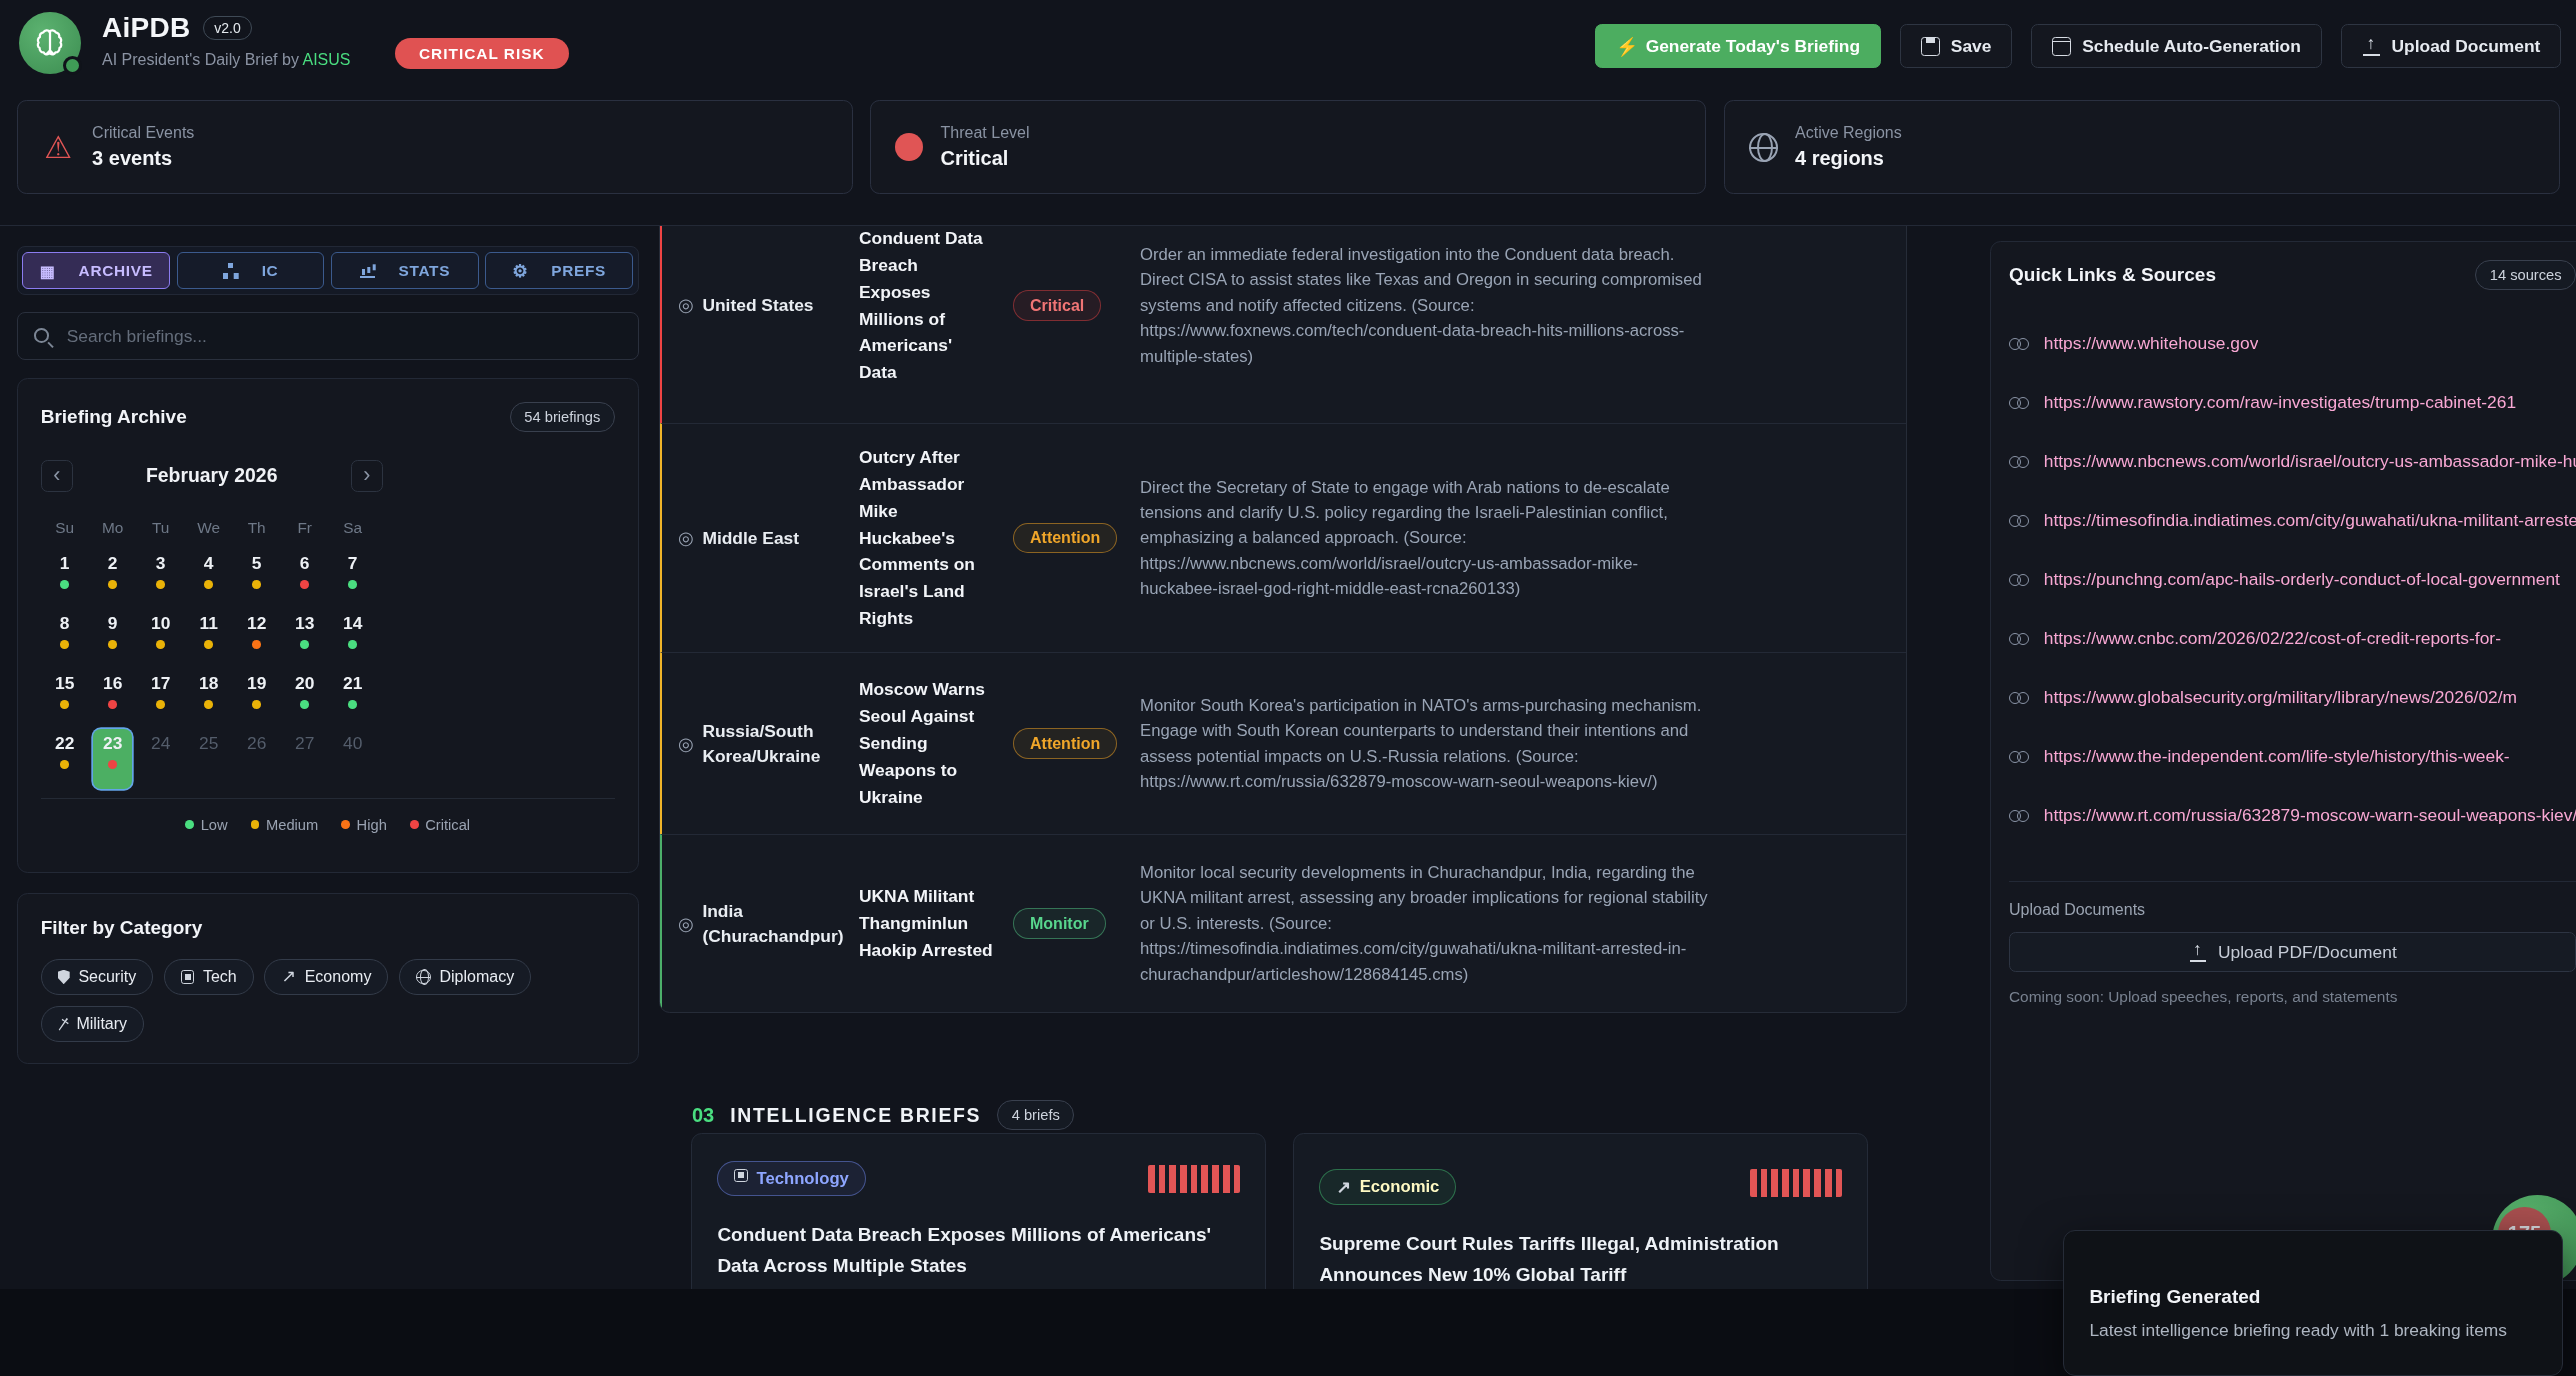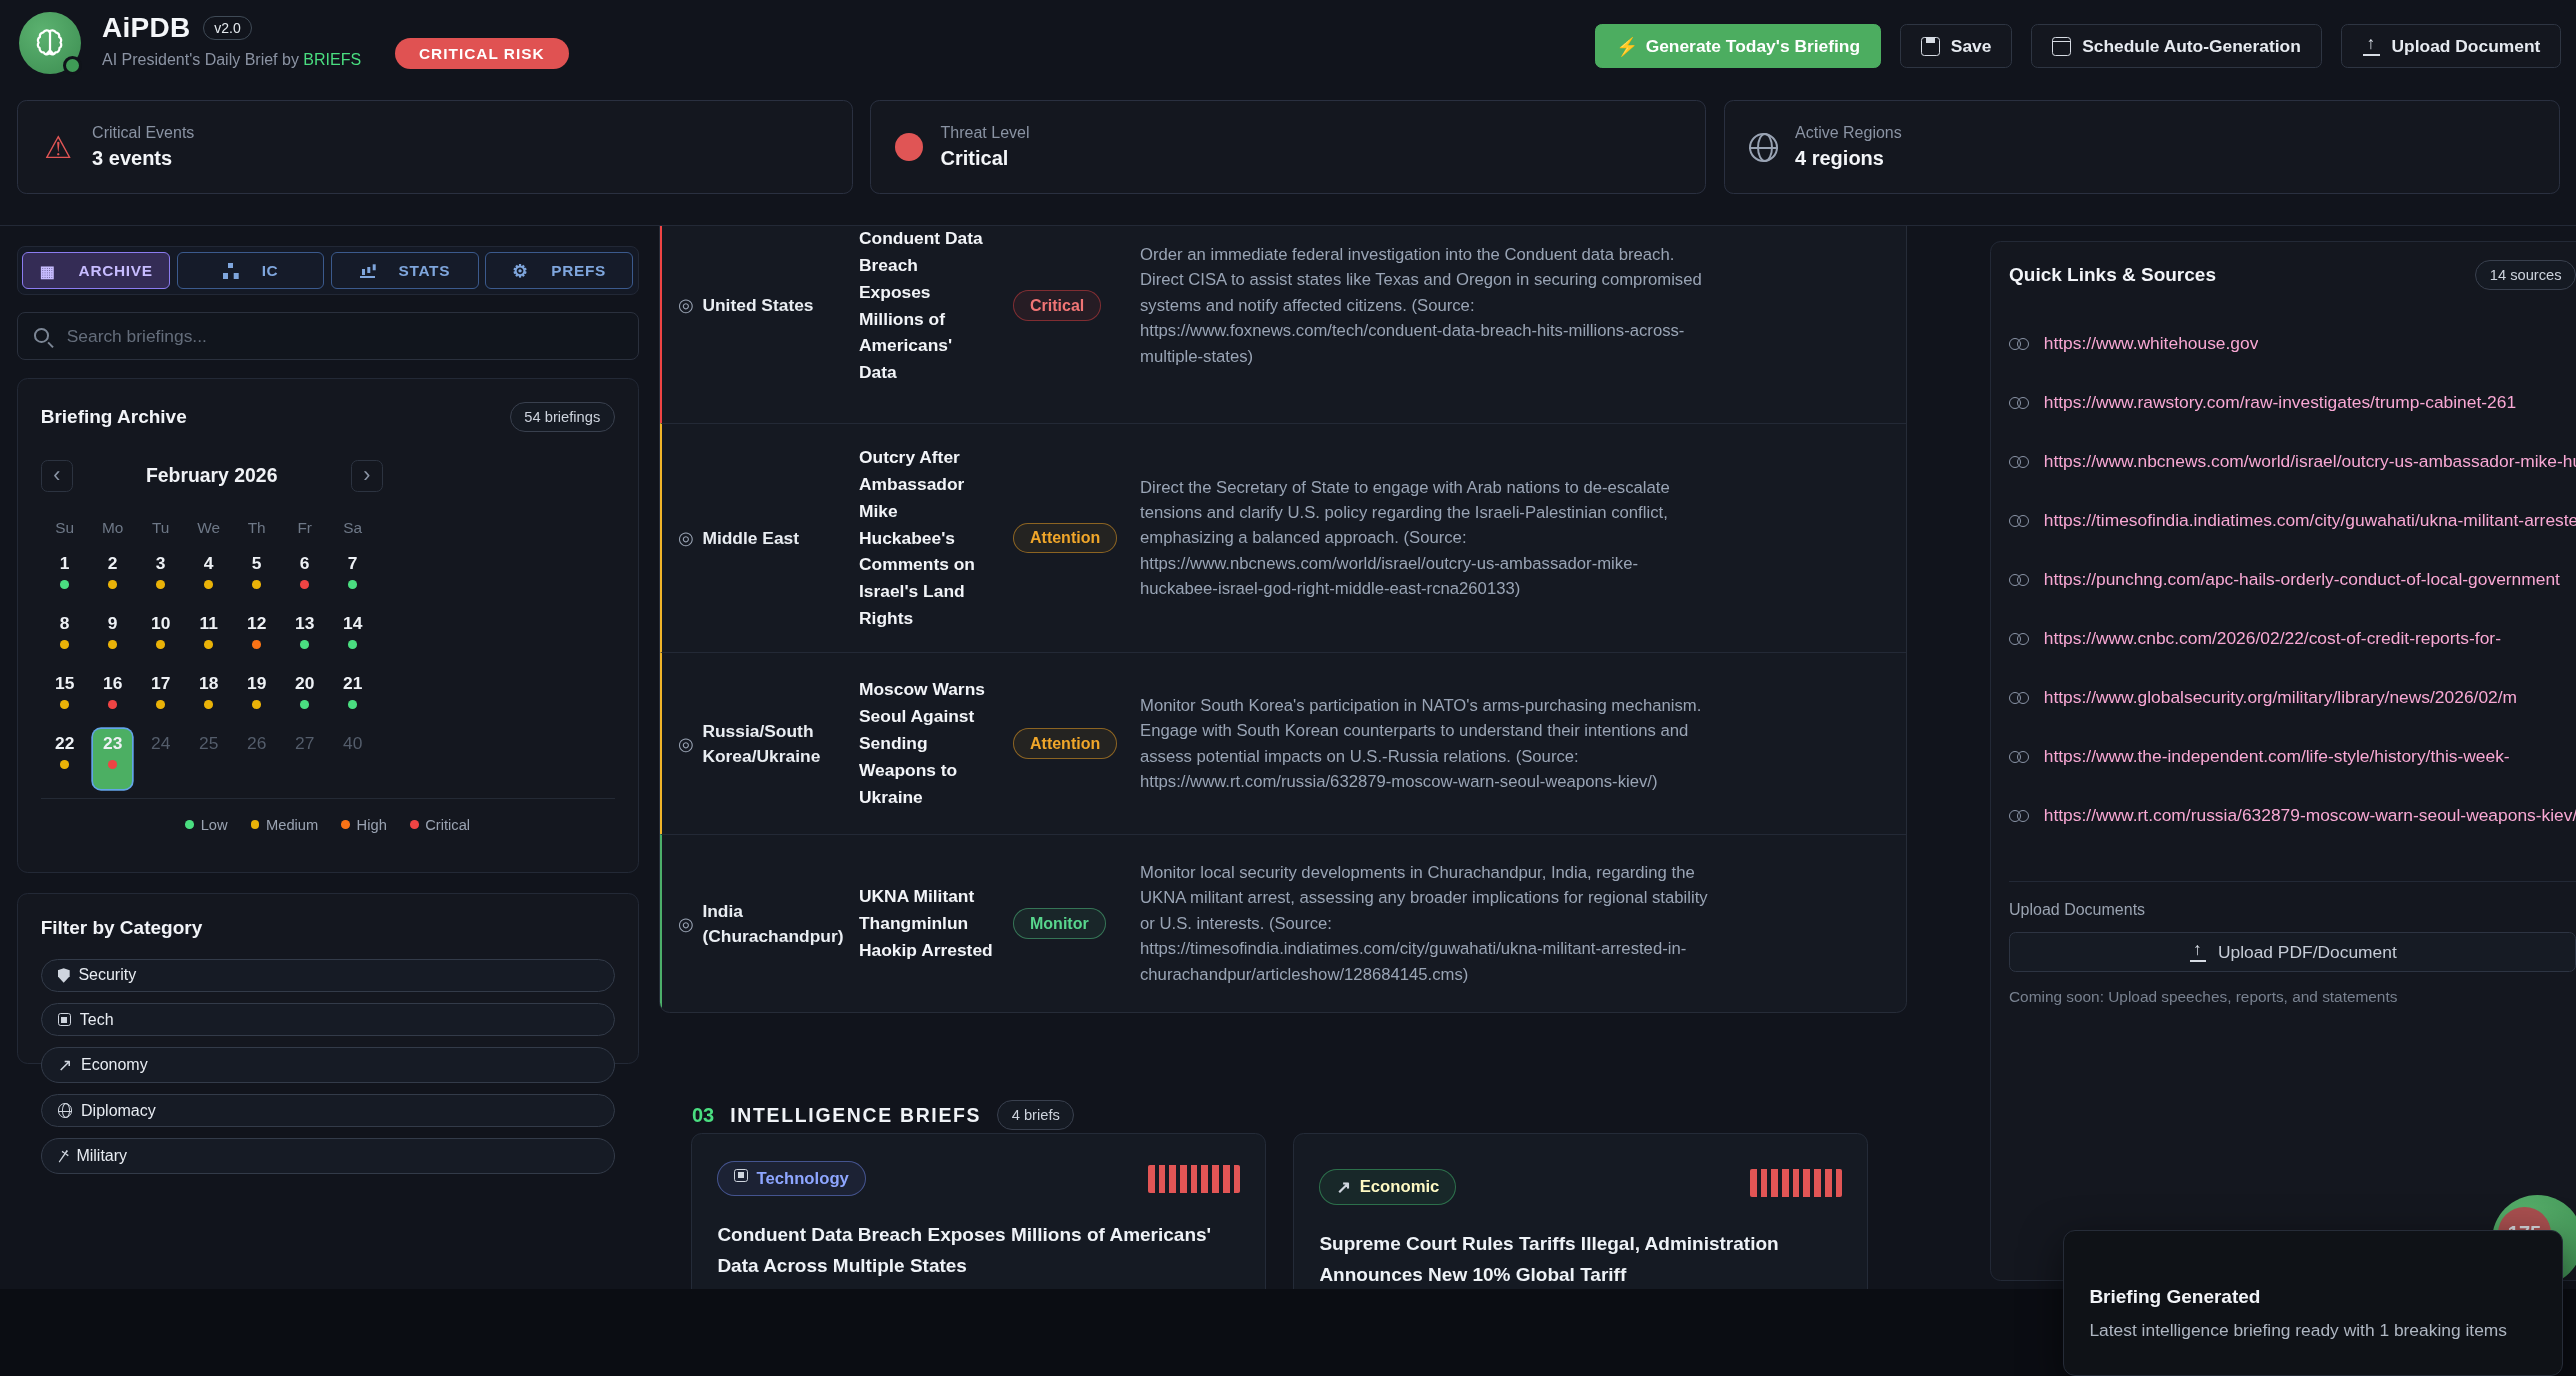--- a/index.html
+++ b/index.html
@@ -109,21 +109,21 @@
   .day-num { font-size:17.4px; font-weight:700; color:#eef1f5; }
   .day-box.muted .day-num { color:#545d6b; font-weight:400; }
   .dot { width:8.7px; height:8.7px; border-radius:50%; margin-top:6.7px; background:transparent; }
   .dot.low { background:#4ade80; } .dot.medium { background:#eab308; }
   .dot.high { background:#f97316; } .dot.critical { background:#ef4444; }
   .cal-footer { border-top:0.7px solid #242a35; margin-top:9.4px; padding-top:17.4px;
     display:flex; justify-content:center; gap:23px; }
   .legend-item { display:flex; align-items:center; gap:6.7px; font-size:14.7px; color:#9aa3b2; }
   .legend-item .dot { margin-top:0; }
   .filter-card { margin-top:20px; height:171px; padding:23px; }
-  .chips { margin-top:20px; display:flex; flex-wrap:wrap; gap:10.7px;flex-direction:column; }
+  .chips { margin-top:20px; display:flex; flex-wrap:wrap; gap:10.7px; }
   .chip { display:inline-flex; align-items:center; gap:8.7px; border:0.7px solid #333b49;
     background:#161b25; border-radius:668px; padding:6.7px 16px; font-size:16px;
     color:#e8ecf2; cursor:pointer; font-family:"Liberation Sans",sans-serif; }
   .chip-icon { position:relative; flex:none; color:#cfd5de; display:inline-flex; align-items:center; justify-content:center; }
   .chip-icon.shield { width:12px; height:14.7px; background:currentColor;
     clip-path:polygon(50% 0,100% 15%,100% 55%,50% 100%,0 55%,0 15%); }
   .chip-icon.cpu { width:13.4px; height:13.4px; border:1.7px solid currentColor; border-radius:2.7px; }
   .chip-icon.cpu::before { content:""; position:absolute; inset:2.7px; background:currentColor; }
   .chip-icon.trend::before { content:"↗"; font-size:17.4px; }
   .chip-icon.globec { width:14.7px; height:14.7px; border:1.7px solid currentColor; border-radius:50%; }
@@ -211,21 +211,21 @@
           <path d="M10 19l2-2 2 2"></path>
       </svg>
     </div>
     <div class="logo-dot"></div>
   </div>
   <div class="title-block">
     <div class="title-row">
       <span class="app-name">AiPDB</span>
       <span class="ver-badge">v2.0</span>
     </div>
-    <div class="subtitle"><span>AI President's Daily Brief by </span><span class="brand">BRIEFS</span></div>
+    <div class="subtitle"><span>AI President's Daily Brief by </span><span class="brand">AISUS</span></div>
   </div>
   <div class="risk-pill">CRITICAL RISK</div>
   <div class="header-actions">
 
       <button class="hbtn primary">
         <span class="btn-icon bolt"></span>
         <span>Generate Today's Briefing</span>
       </button>
 
       <button class="hbtn ghost">

